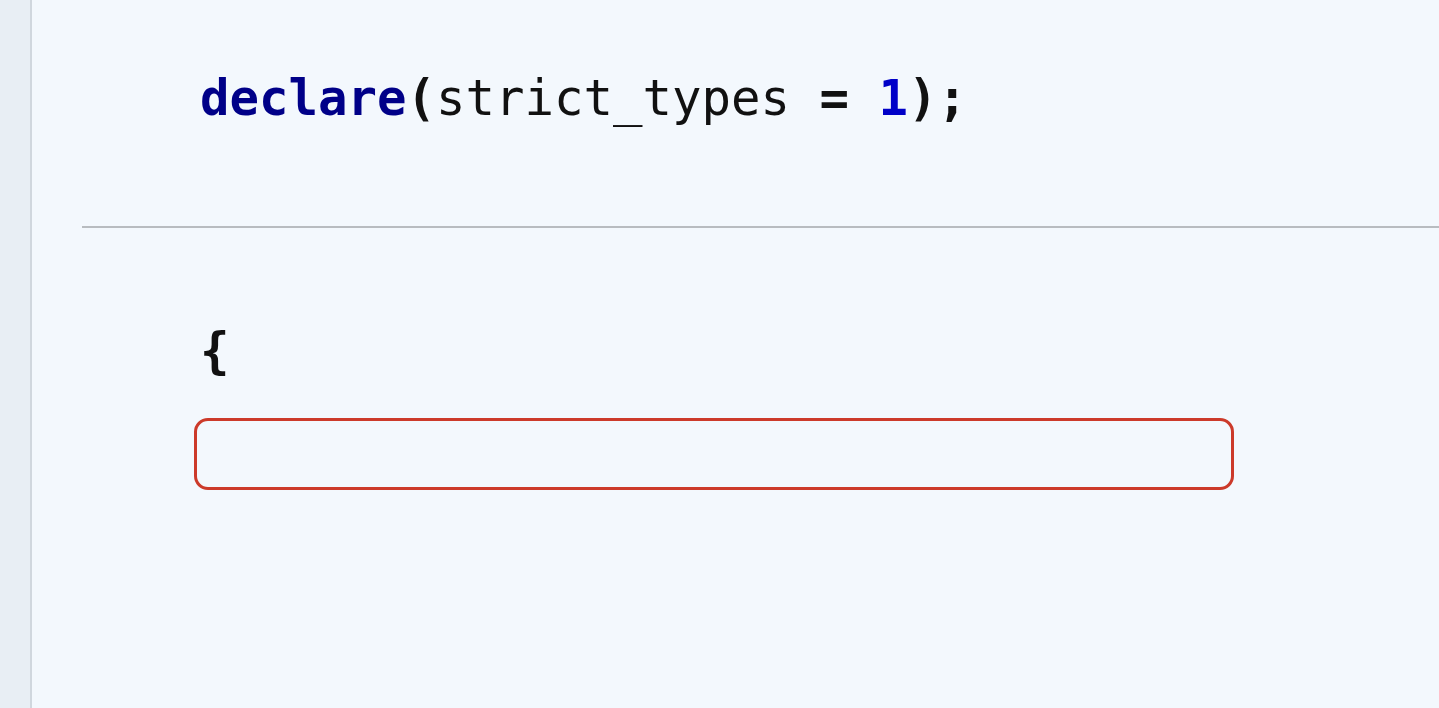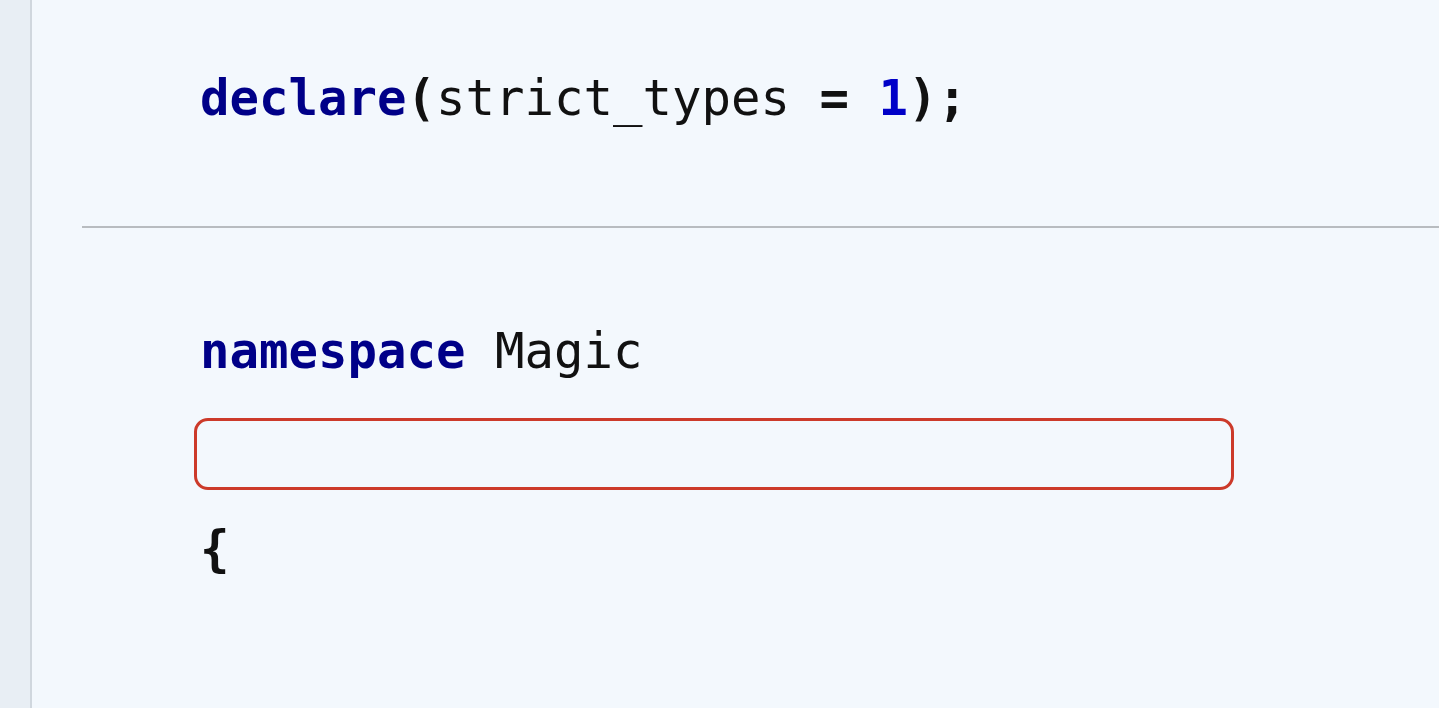--- a/index.html
+++ b/index.html
@@ -49,23 +49,20 @@
 <div class="gutter"></div>
 
 <div class="code-area">
 
   <div class="line">
     <span class="kw">declare</span><span class="punct">(</span><span class="ident">strict_types</span><span class="punct"> = </span><span class="num">1</span><span class="punct">);</span>
   </div>
 
   <hr class="hr-sep">
 
-  <div class="line">
-    <span class="kw">namespace</span><span> </span><span class="ident">Magic</span>
-  </div>
 
   <div class="line">
     <span class="punct">{</span>
   </div>
 
   <div class="line">
     
   </div>
 
 </div>

